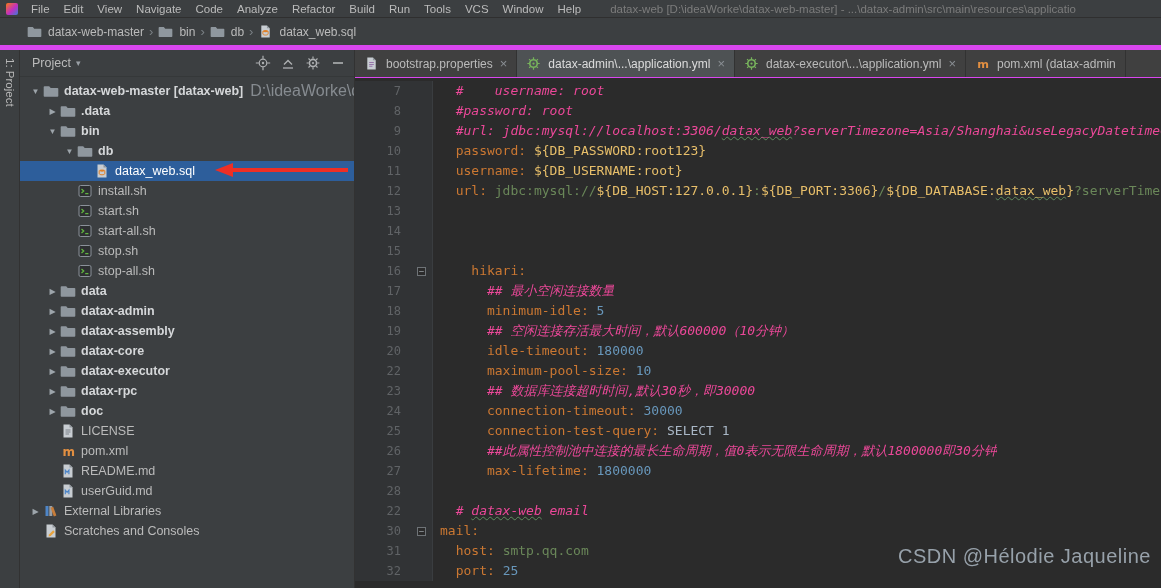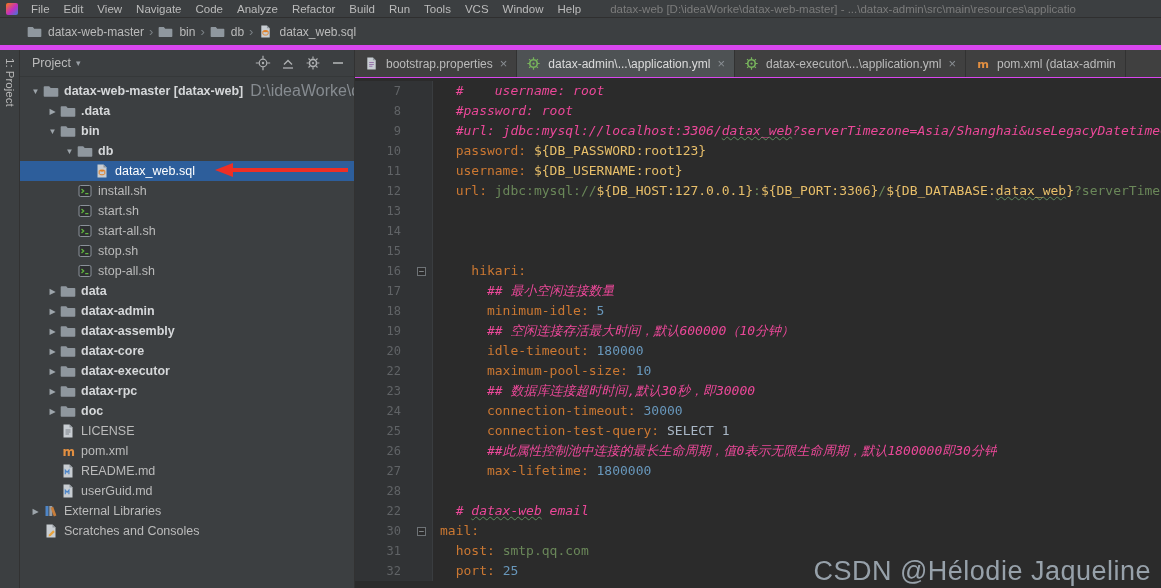--- a/index.html
+++ b/index.html
@@ -77,21 +77,21 @@
   .c{color:#ec4899;font-style:italic;}
   .k{color:#cc7832;}
   .v{color:#6a8759;}
   .n{color:#6897bb;}
   .p{color:#e8bf6a;}
   .t{color:#a9b7c6;}
   .u{text-decoration:underline wavy #5f8c5f;text-decoration-thickness:1px;}
 
   
   .arrow-annot{position:absolute;left:192px;top:110px;width:142px;height:20px;pointer-events:none;}
-  .watermark{position:absolute;right:10px;bottom:1px;font-size:27px;color:#97a1aa;letter-spacing:.5px;}
+  .watermark{position:absolute;right:10px;bottom:20px;font-size:20px;color:#97a1aa;letter-spacing:.5px;}
 </style>
 </head>
 <body>
 
 <div class="app">
 
   <div class="titlebar">
     <span class="appicon"></span>
     <nav class="menus" id="menus">
         <span class="menu-item">File</span>

